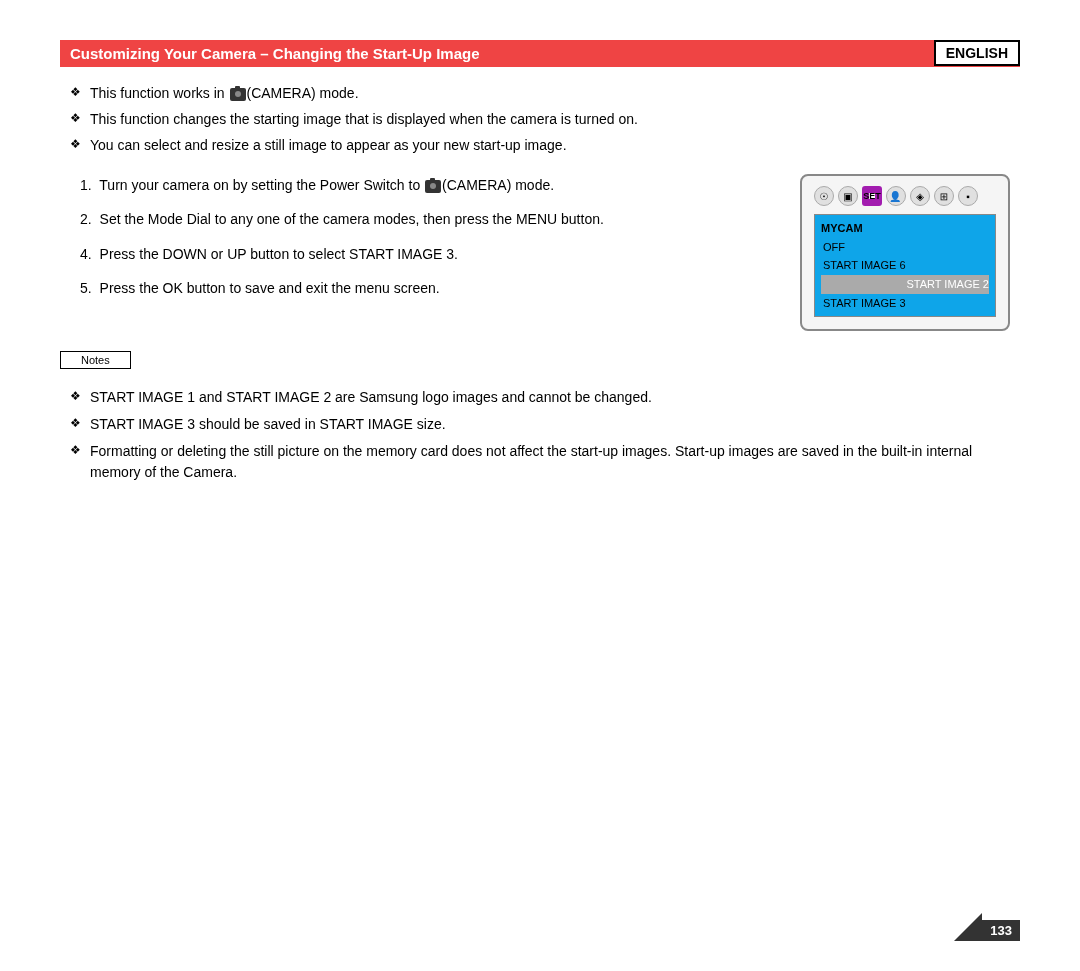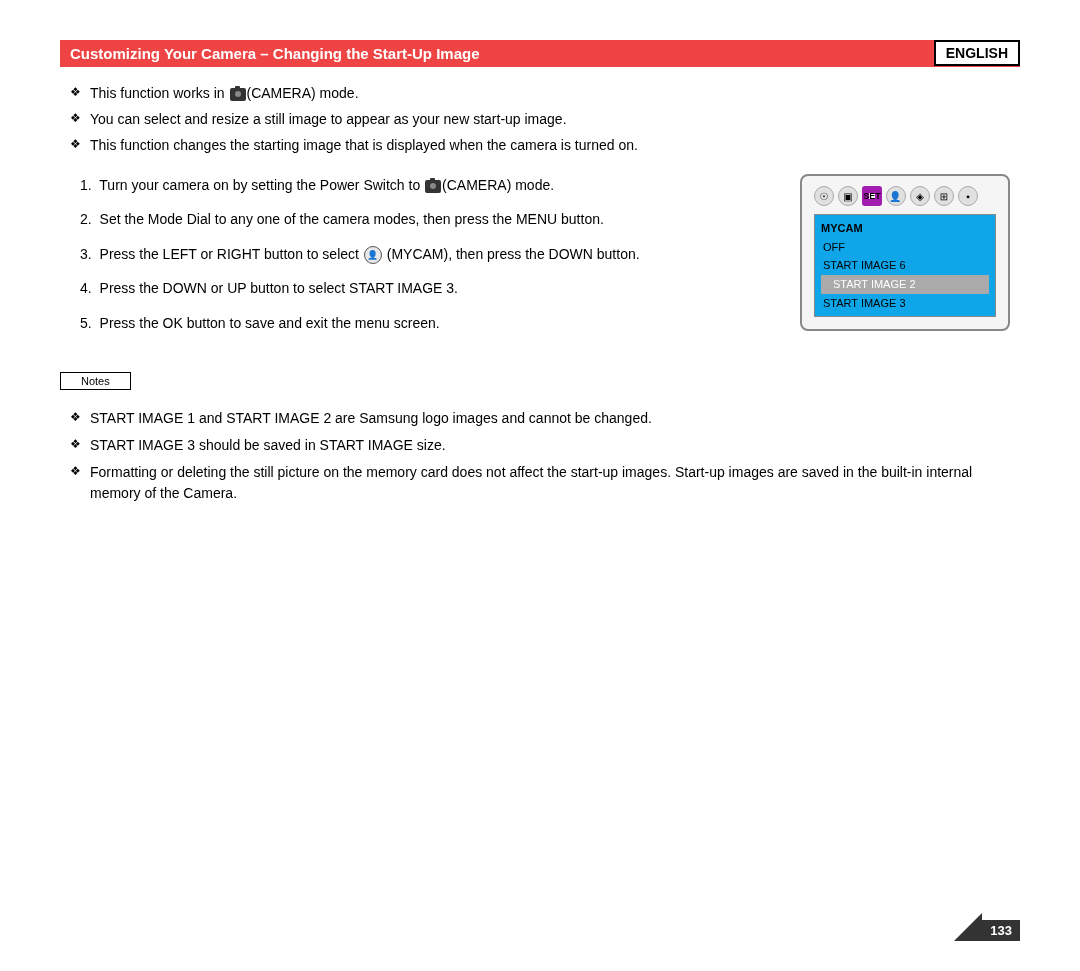--- a/index.html
+++ b/index.html
@@ -177,22 +177,23 @@
       font-weight: bold;
       font-size: 11px;
     }
     .cam-menu-item {
       font-size: 11px;
       padding-left: 2px;
     }
     .cam-menu-item-highlight {
       background: #aaaaaa;
       font-size: 11px;
-      padding-left: 12px;
+      padding-left: 2px;
       color: #fff;
+      text-align: right;
     }
 
     
     .notes-box {
       margin-top: 20px;
       margin-bottom: 12px;
     }
     .notes-label {
       display: inline-block;
       border: 1.5px solid #000;
@@ -303,42 +304,38 @@
 
   <div class="english-badge">ENGLISH</div>
 
 
   <div class="section-heading">Customizing Your Camera – Changing the Start-Up Image</div>
 
   <ul class="bullet-list">
     <li>
       This function works in <span class="camera-icon-inline"></span>(CAMERA) mode.
     </li>
+    <li>This function changes the starting image that is displayed when the camera is turned on.</li>
     <li>You can select and resize a still image to appear as your new start-up image.</li>
-    <li>This function changes the starting image that is displayed when the camera is turned on.</li>
   </ul>
 
   <div class="content-with-diagram">
     <div class="content-left">
       <ol class="steps">
 
         <li>
           <span class="step-num">1.</span>
           Turn your camera on by setting the Power Switch to <span class="camera-icon-inline"></span>(CAMERA) mode.
         </li>
 
         <li>
           <span class="step-num">2.</span>
           Set the Mode Dial to any one of the camera modes, then press the MENU button.
         </li>
 
-        <li>
-          <span class="step-num">3.</span>
-          Press the LEFT or RIGHT button to select <span class="mycam-icon-inline">👤</span> (MYCAM), then press the DOWN button.
-        </li>
 
         <li>
           <span class="step-num">4.</span>
           Press the DOWN or UP button to select START IMAGE 3.
         </li>
 
         <li>
           <span class="step-num">5.</span>
           Press the OK button to save and exit the menu screen.
         </li>

